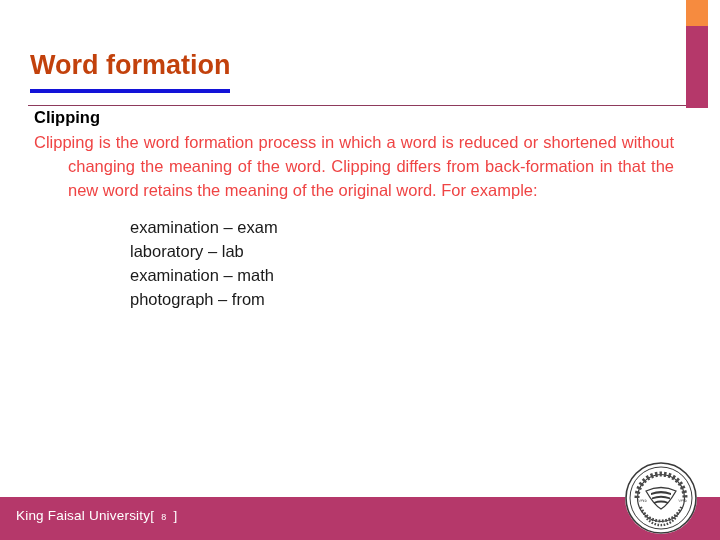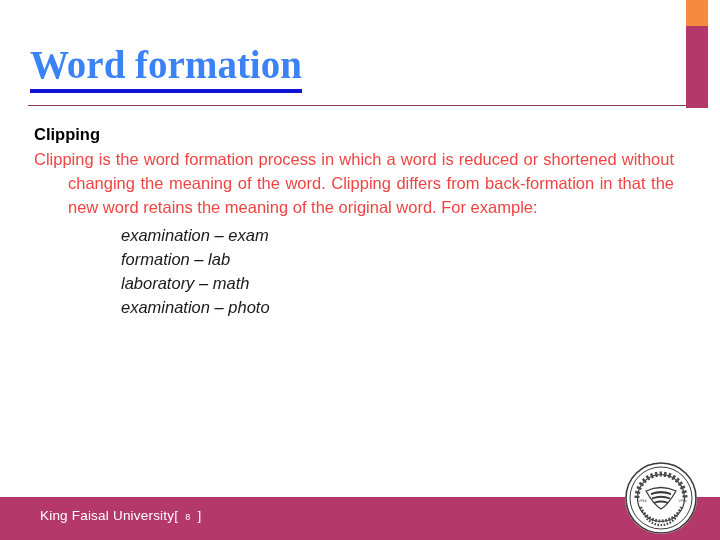--- a/index.html
+++ b/index.html
@@ -37,25 +37,25 @@
     height: 82px;
     background: #b5386a;
   }
 
   
   .title {
     position: absolute;
     left: 30px;
     top: 42px;
     width: 640px;
-    font-family: Liberation Serif, serif;
+    font-family: Liberation Sans, sans-serif;
     font-weight: bold;
-    font-size: 39px;
+    font-size: 27px;
     line-height: 46px;
-    color: #3b82f6;
+    color: #c2410c;
     letter-spacing: 0px;
     white-space: nowrap;
   }
   .title-underline {
     display: inline-block;
     border-bottom: 4px solid #1313d8;
     padding-bottom: 1px;
   }
 
   
@@ -65,21 +65,21 @@
     top: 105px;
     width: 658px;
     height: 0;
     border-top: 1px solid #8e3a5c;
   }
 
   
   .body {
     position: absolute;
     left: 34px;
-    top: 125px;
+    top: 108px;
     width: 640px;
     color: #000000;
   }
   .lead {
     font-size: 16.5px;
     line-height: 19px;
     font-weight: bold;
     color: #000000;
     margin: 0 0 3px 0;
   }
@@ -87,45 +87,44 @@
     font-size: 16.5px;
     line-height: 24px;
     text-align: justify;
     text-justify: inter-word;
     margin: 0;
     padding-left: 34px;
     text-indent: -34px;
     color: #ef4444;
   }
   .examples {
-    margin: 4px;
+    margin: 13px;
     padding: 0;
     list-style: none;
-    font-style: italic;
   }
   .example-item {
     font-size: 16.5px;
     line-height: 24px;
     color: #1a1a1a;
     margin-left: 83px;
     white-space: nowrap;
   }
 
   
   .footer-bar {
     position: absolute;
     left: 0;
     top: 497px;
     width: 720px;
     height: 43px;
     background: #b5386a;
   }
   .footer-text {
     position: absolute;
-    left: 40px;
+    left: 16px;
     top: 508px;
     font-size: 13.5px;
     color: #ffffff;
     letter-spacing: 0.2px;
     white-space: nowrap;
   }
   .footer-num {
     font-size: 9px;
     padding: 0 7px;
     vertical-align: baseline;
@@ -151,23 +150,23 @@
 
   <div class="title"><span class="title-underline">Word formation</span></div>
 
   <div class="title-rule"></div>
 
   <div class="body">
     <p class="lead">Clipping</p>
     <p class="para">Clipping is the word formation process in which a word is reduced or shortened without changing the meaning of the word. Clipping differs from back-formation in that the new word retains the meaning of the original word. For example:</p>
     <ul class="examples">
       <li class="example-item">examination – exam</li>
-      <li class="example-item">formation – lab</li>
-      <li class="example-item">laboratory – math</li>
-      <li class="example-item">examination – photo</li>
+      <li class="example-item">laboratory – lab</li>
+      <li class="example-item">examination – math</li>
+      <li class="example-item">photograph – from</li>
     </ul>
   </div>
 
   <div class="footer-bar"></div>
 
   <div class="footer-text"><span>King Faisal University</span><span>[</span><span class="footer-num">8</span><span>]</span></div>
 
   <div class="seal">
     <svg viewBox="0 0 74 74" width="74" height="74">
       <circle cx="37" cy="37" r="36" fill="#ffffff"></circle>

